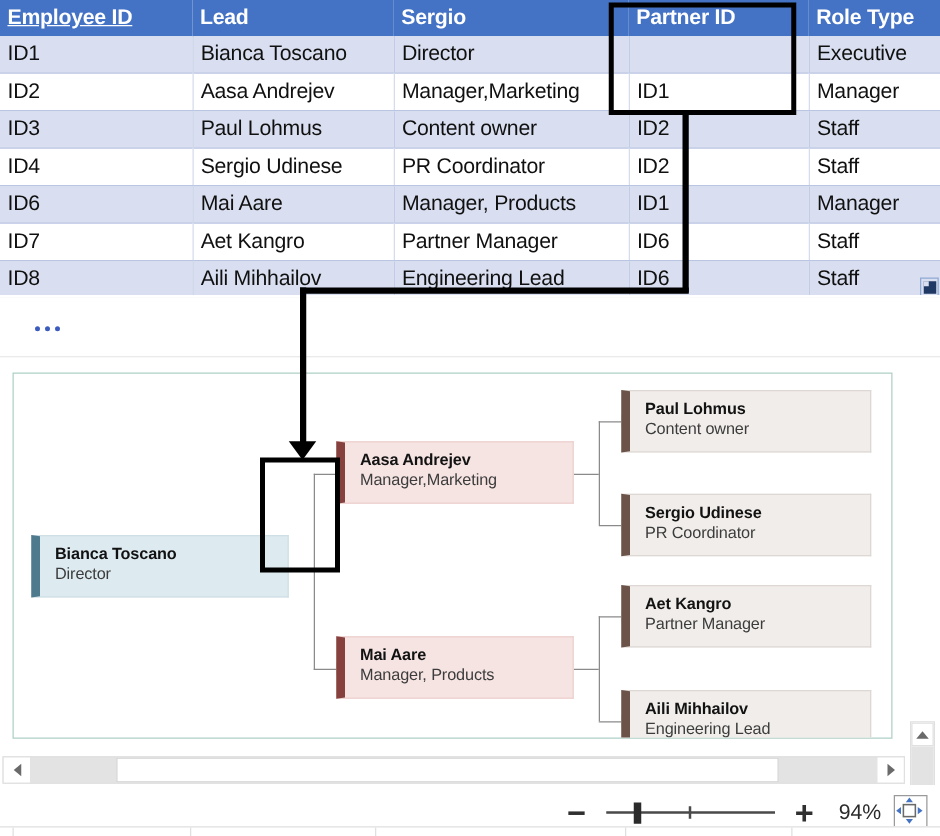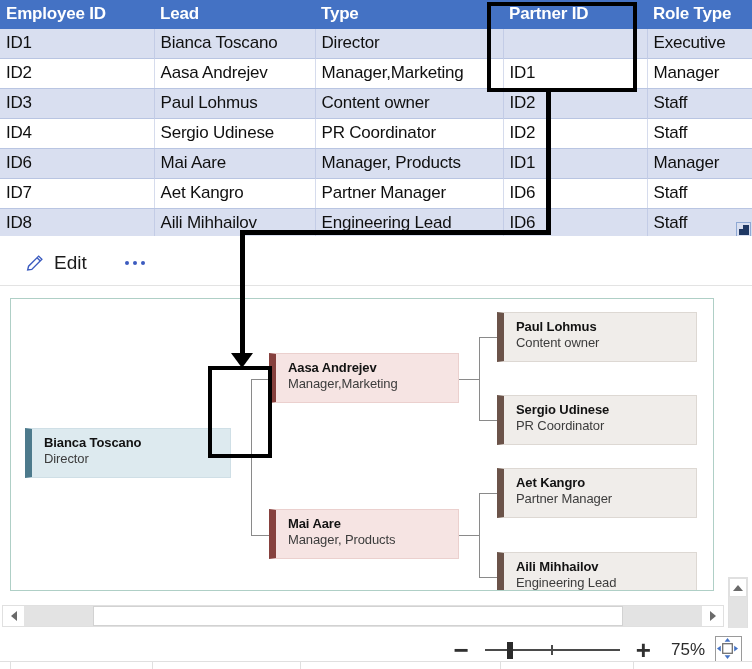--- a/index.html
+++ b/index.html
@@ -38,21 +38,21 @@
     padding:2px 0 3px 6px;
     height:24px;
     border-right:1px solid #ffffff;
     letter-spacing:-0.2px;
     white-space:nowrap;
     overflow:hidden;
   }
   table.grid tr.odd td{ background:#D9DFF0; border-right-color:#c3cce6;}
   table.grid tr.even td{ background:#ffffff; border-bottom:1px solid #B9C5E2; border-top:1px solid #B9C5E2; border-right-color:#d6dced;}
   table.grid td:last-child{border-right:none;}
-  .c1{width:148px;} .c2{width:155px;} .c3{width:182px;} .c4{width:138px;} .c5{width:129px;}
+  .c1{width:148px;text-decoration:underline;} .c2{width:155px;} .c3{width:182px;} .c4{width:138px;} .c5{width:129px;}
 
   .table-bottom-edge{
     position:absolute;left:0;top:236px;width:752px;height:2px;background:#ffffff;
   }
   .resize-handle{
     position:absolute;right:3px;top:222px;width:13px;height:13px;
   }
   .resize-handle .rh-outer{position:absolute;left:0;top:0;width:13px;height:13px;border:1px solid #8FA9D4;background:#D9DFF0;}
   .resize-handle .rh-inner{position:absolute;left:3px;top:3px;width:10px;height:10px;background:#1F3864;}
   .resize-handle .rh-notch{position:absolute;left:3px;top:3px;width:4px;height:4px;background:#D9DFF0;}
@@ -153,21 +153,21 @@
 </style>
 </head>
 <body>
 
 <div class="table-wrap">
   <table class="grid">
     <thead>
       <tr>
         <th class="c1">Employee ID</th>
         <th class="c2">Lead</th>
-        <th class="c3">Type</th>
+        <th class="c3">Sergio</th>
         <th class="c4">Partner ID</th>
         <th class="c5">Role Type</th>
       </tr>
     </thead>
     <tbody>
       <tr class="odd">
         <td>ID1</td>
         <td>Bianca Toscano</td>
         <td>Director</td>
         <td></td>
@@ -219,29 +219,20 @@
   </table>
   <div class="resize-handle">
     <div class="rh-outer"></div>
     <div class="rh-inner"></div>
     <div class="rh-notch"></div>
   </div>
 </div>
 <div class="table-bottom-edge"></div>
 
 <div class="toolbar">
-  <div class="tb-btn">
-    <span class="tb-ico">
-      <svg width="22" height="22" viewBox="0 0 24 24" fill="none" stroke="#3B5BBF" stroke-width="1.5">
-        <path d="M4 19.5 L5 15.5 L16 4.5 L19.5 8 L8.5 19 Z"></path>
-        <path d="M14.5 6.5 L17.5 9.5"></path>
-      </svg>
-    </span>
-    <span>Edit</span>
-  </div>
   <div class="tb-more">
     <i></i>
     <i></i>
     <i></i>
   </div>
 </div>
 
 <div class="chart-outer">
   <div class="chart-frame">
 
@@ -319,21 +310,21 @@
 </div>
 
 <div class="zoombar">
   <div class="zb-minus">−</div>
   <div class="zb-slider">
     <div class="zb-rail"></div>
     <div class="zb-mid"></div>
     <div class="zb-handle"></div>
   </div>
   <div class="zb-plus">+</div>
-  <div class="zb-pct">75%</div>
+  <div class="zb-pct">94%</div>
   <div class="zb-fit">
     <svg width="23" height="23" viewBox="0 0 24 24">
       <rect x="7" y="7" width="10" height="10" fill="none" stroke="#6a6a6a" stroke-width="1.3"></rect>
       <polygon points="12,1 15,5 9,5" fill="#4472C4"></polygon>
       <polygon points="12,23 15,19 9,19" fill="#4472C4"></polygon>
       <polygon points="1,12 5,9 5,15" fill="#4472C4"></polygon>
       <polygon points="23,12 19,9 19,15" fill="#4472C4"></polygon>
     </svg>
   </div>
 </div>

